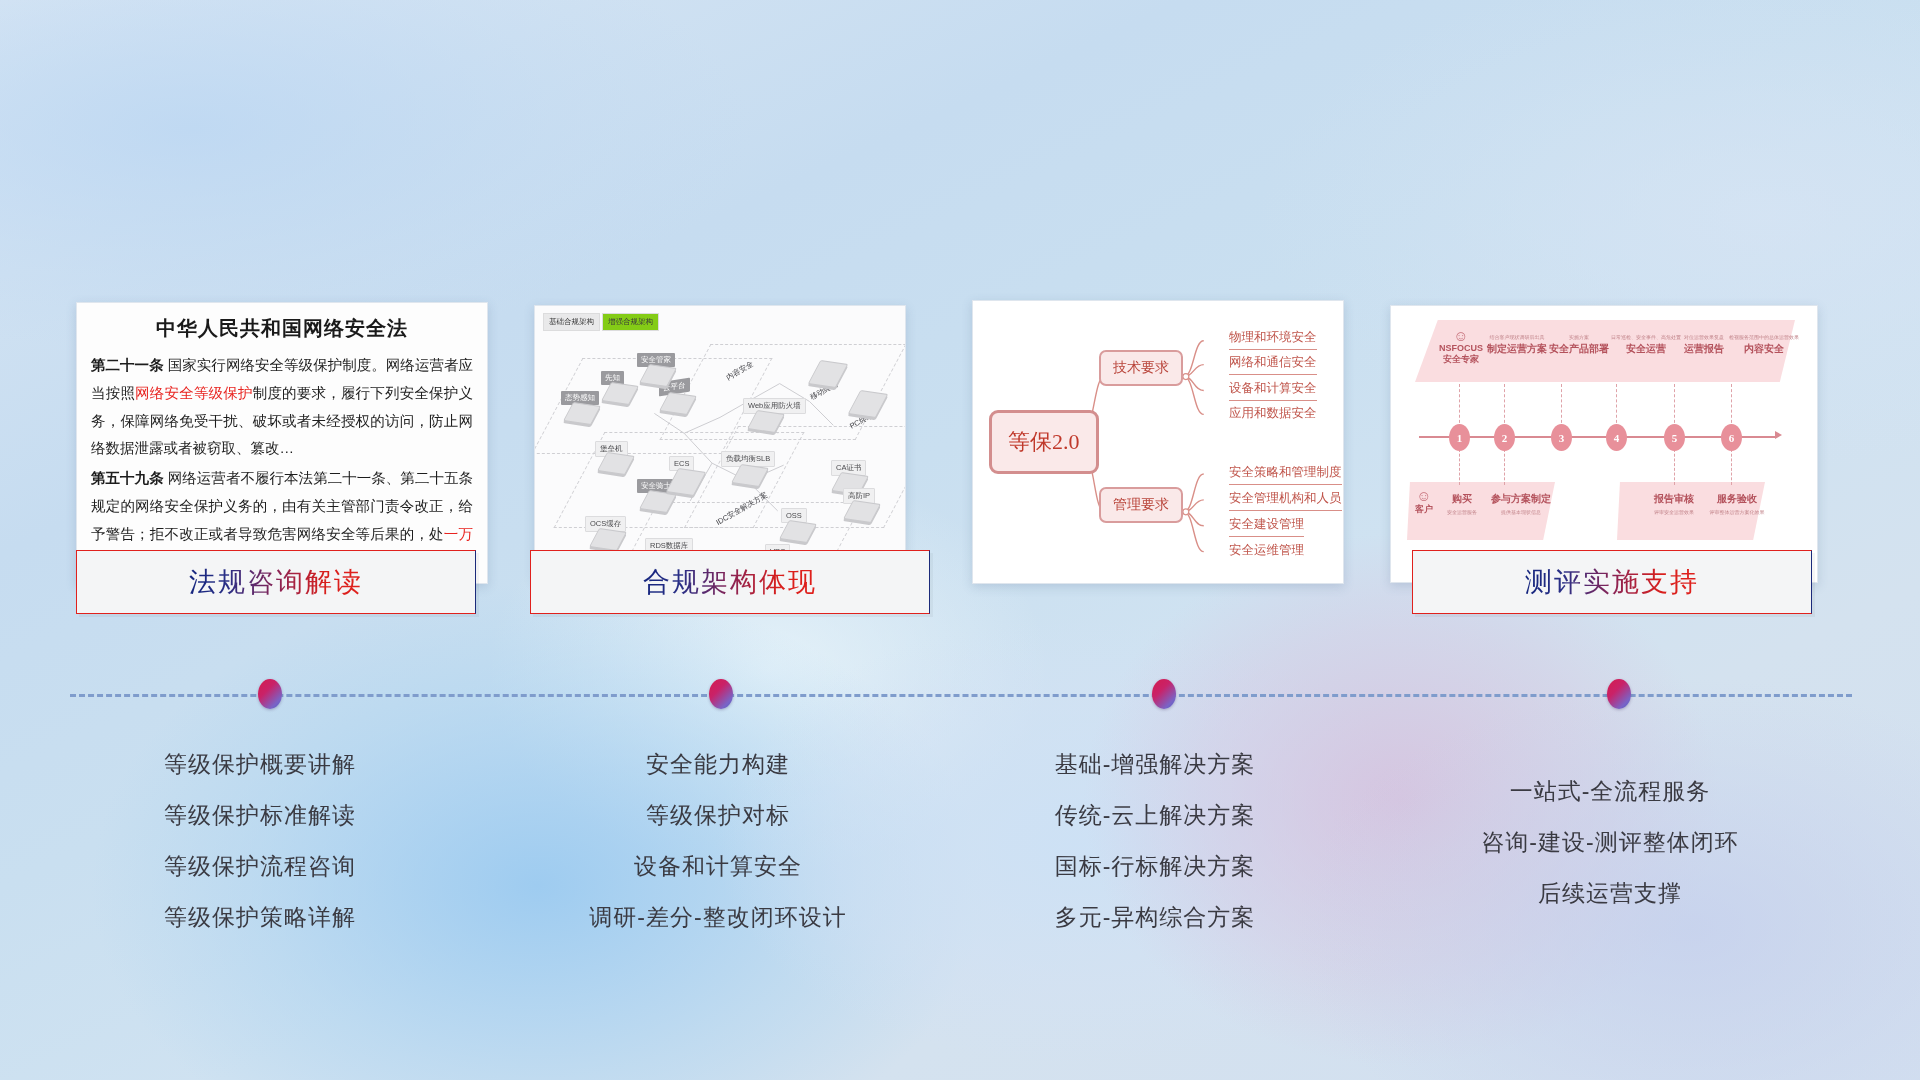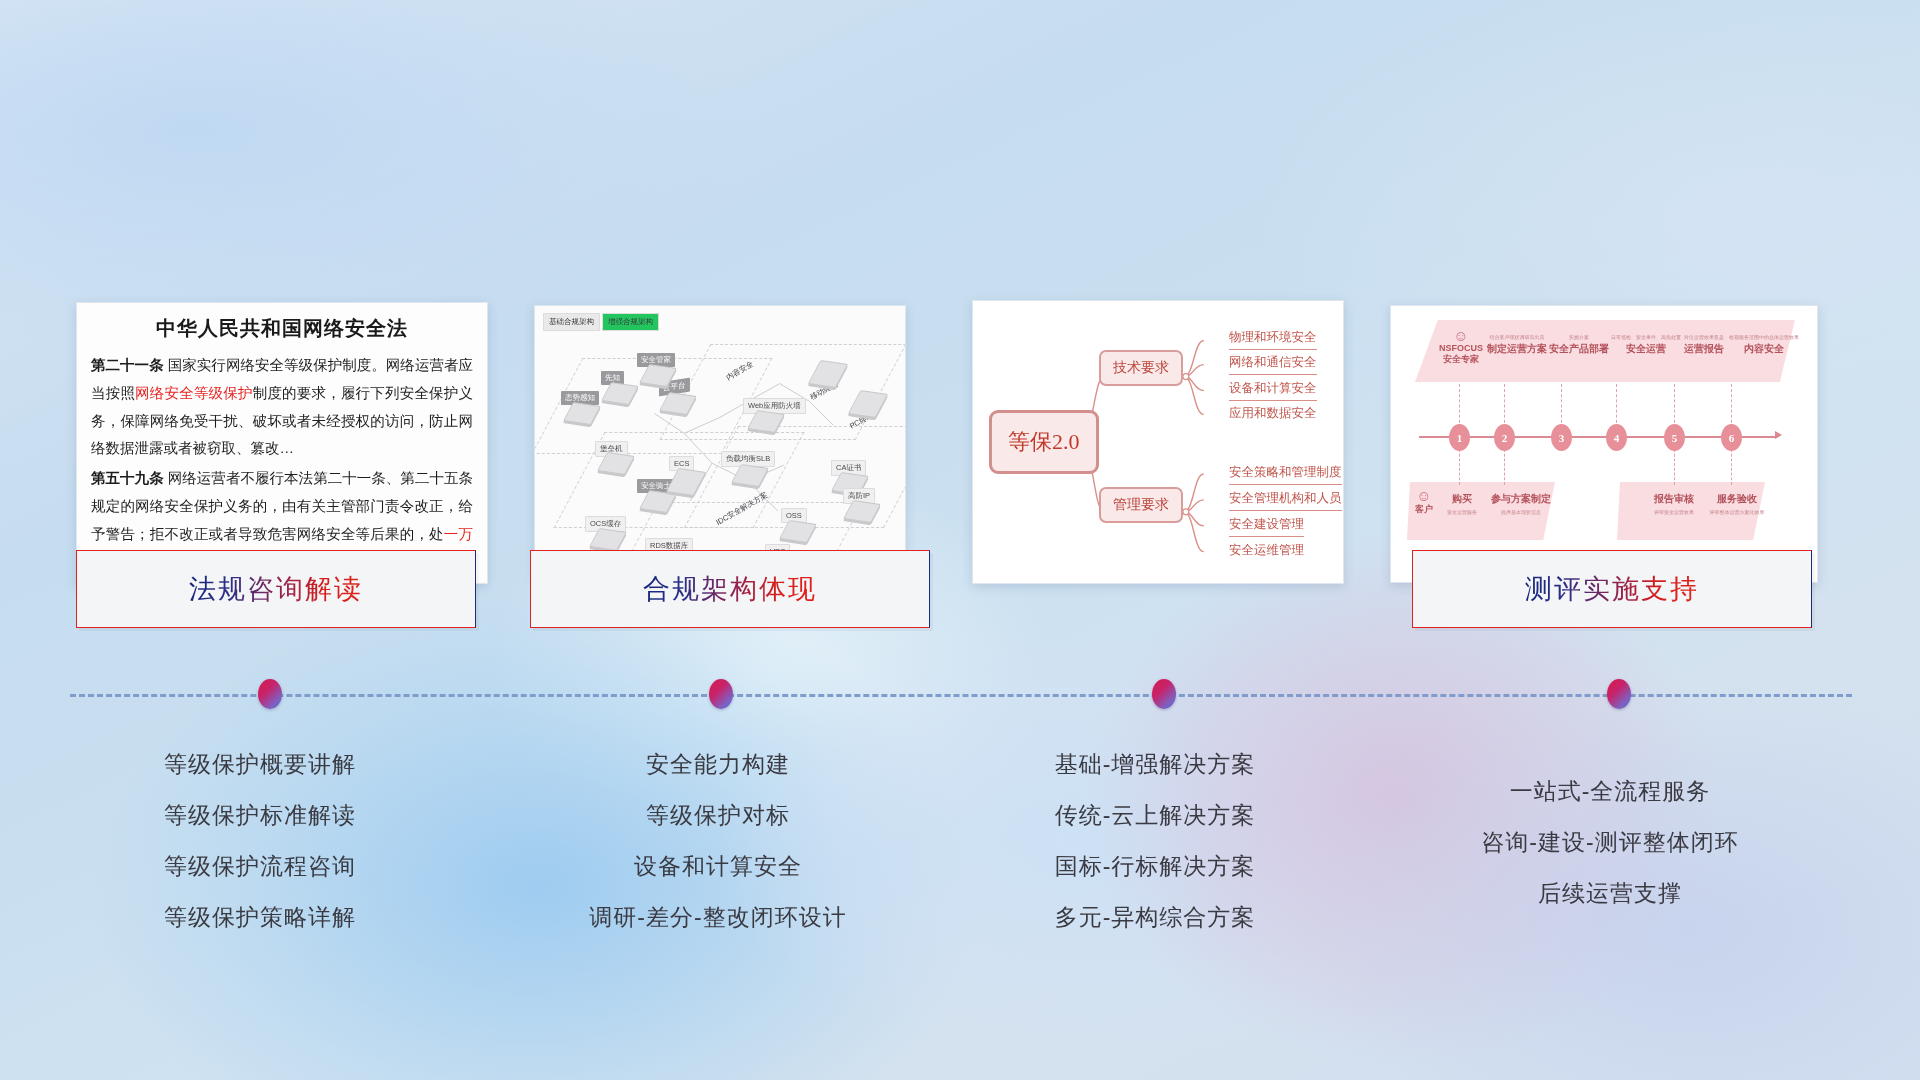--- a/index.html
+++ b/index.html
@@ -72,21 +72,21 @@
   .law-art { font-weight: bold; }
   .hl { color: #e8231f; }
 
   
   .arch { position: relative; width: 100%; height: 100%; background: #fbfbfc; }
   .arch-tabs { position: absolute; top: 7px; left: 8px; display: flex; gap: 2px; }
   .arch-tab {
     font-size: 7.5px; color: #3b3b3b; padding: 3px 5px;
     background: #e9e9ea; border: 1px solid #dcdcdd;
   }
-  .arch-tab.active { background: #22c55e; }
+  .arch-tab.active { background: #84cc16; }
   .arch-plane {
     position: absolute; border: 1px dashed #cfcfd3;
     transform: skewX(-28deg);
   }
   .p1 { left: 22px; top: 52px; width: 190px; height: 96px; }
   .p2 { left: 150px; top: 38px; width: 196px; height: 96px; }
   .p3 { left: 44px; top: 126px; width: 200px; height: 96px; }
   .p4 { left: 176px; top: 120px; width: 200px; height: 102px; }
   .p5 { left: 104px; top: 196px; width: 206px; height: 70px; }
   .node { position: absolute; }
@@ -161,21 +161,21 @@
   .nsf-step .t { font-size: 10px; font-weight: bold; color: #b4525c; }
   .nsf-step .s { font-size: 5px; color: #c3868c; margin-bottom: 2px; }
   .nsf-dash { position: absolute; width: 1px; border-left: 1px dashed #dfa2a8; }
   .nsf-role { position: absolute; text-align: center; }
   .nsf-role .rn { font-size: 9px; font-weight: bold; color: #b4525c; }
   .nsf-icon { font-size: 15px; color: #c6707a; line-height: 1; }
 
   
   .heads { position: absolute; top: 0; left: 0; width: 1920px; height: 1080px; }
   .head-box {
-    position: absolute; top: 550px; height: 78px;
+    position: absolute; top: 550px; height: 64px;
     background: #f4f5f6;
     border: 1.5px solid #e0211d;
     border-right: 1.5px solid #1b2a7a;
     box-shadow: 3px 3px 0 rgba(0,0,0,0.04);
     display: flex; align-items: center; justify-content: center;
   }
   .head-box .label {
     font-size: 27px; font-weight: 500; letter-spacing: 2px;
     background: linear-gradient(90deg, #14257e 0%, #2a2f86 22%, #8e2352 52%, #d81f1c 78%, #e0211d 100%);
     -webkit-background-clip: text; background-clip: text;

